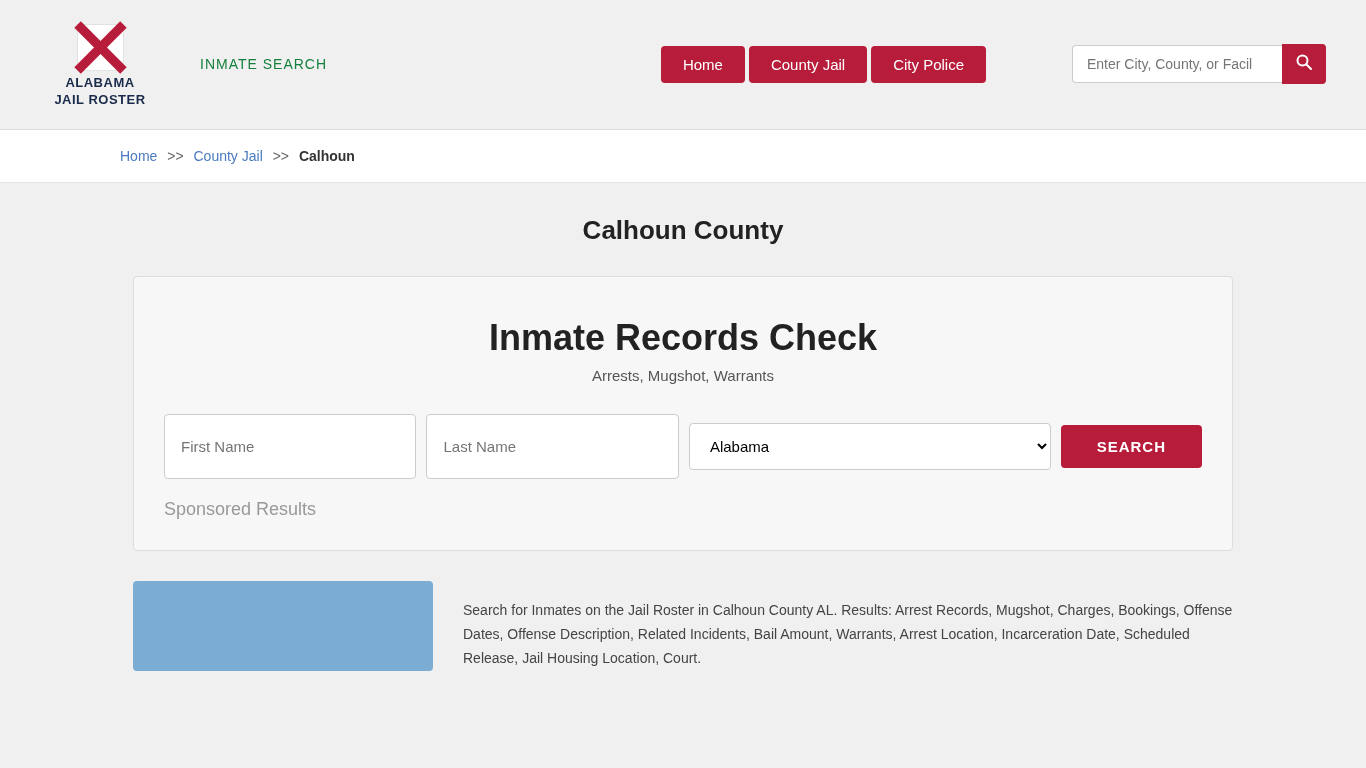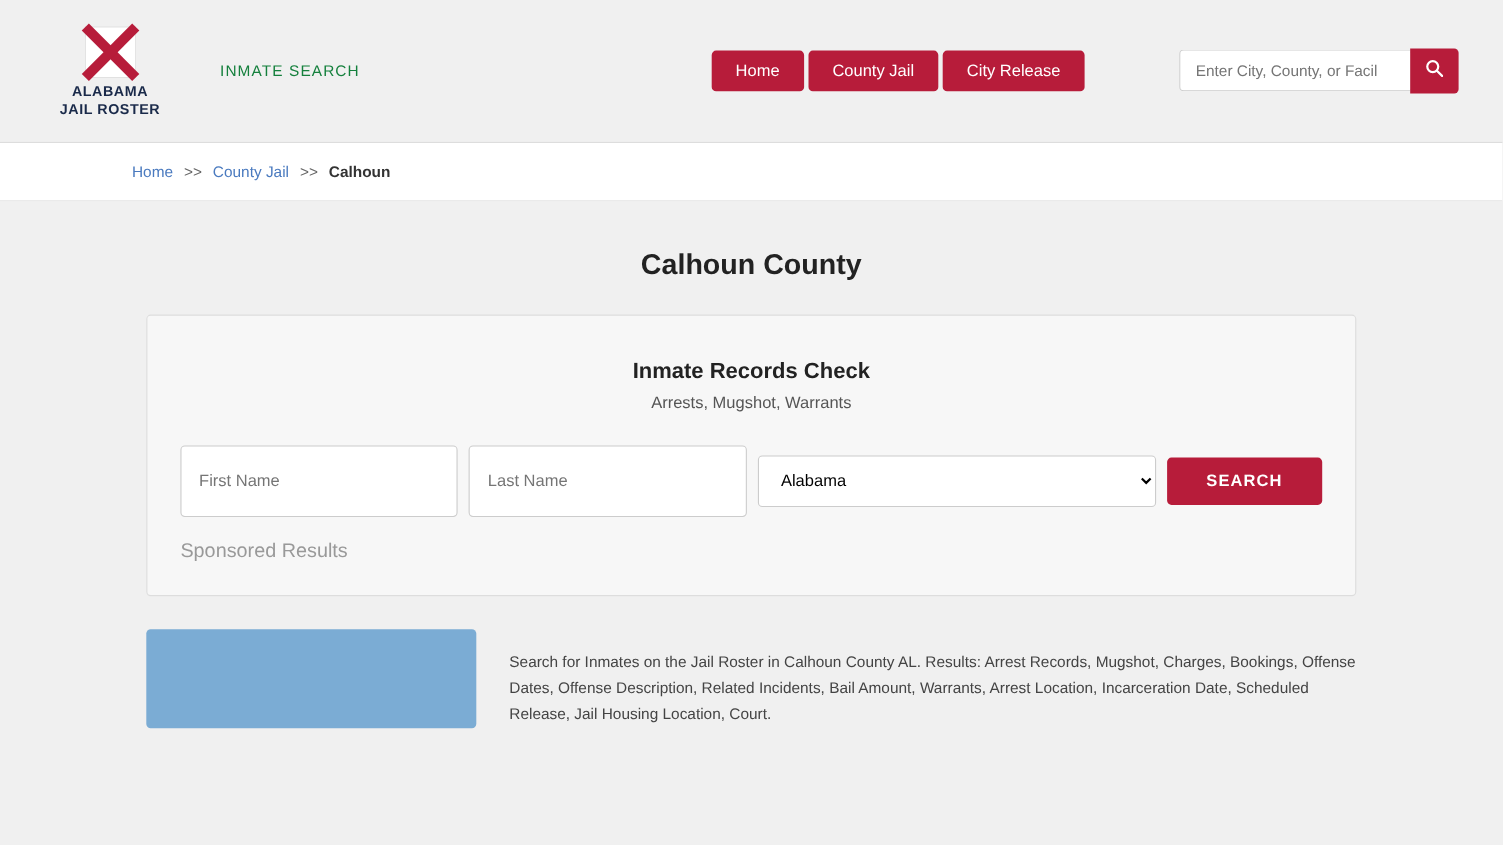--- a/index.html
+++ b/index.html
@@ -95,42 +95,42 @@
     .breadcrumb a {
       color: #4a7abf;
       text-decoration: none;
     }
     .breadcrumb .sep { color: #666; margin: 0 6px; }
     .breadcrumb .current { font-weight: bold; color: #333; }
 
     
     .main {
       max-width: 1140px;
-      margin: 12px auto;
+      margin: 2px auto;
       padding: 30px 20px;
     }
     .page-title {
       text-align: center;
       font-size: 26px;
       font-weight: bold;
       color: #222;
       margin-bottom: 30px;
     }
 
     
     .records-box {
       background: #f7f7f7;
       border: 1px solid #ddd;
       border-radius: 4px;
       padding: 40px 30px 30px;
       margin-bottom: 30px;
     }
     .records-title {
       text-align: center;
-      font-size: 20px;
+      font-size: 36px;
       font-weight: bold;
       color: #222;
       margin-bottom: 8px;
     }
     .records-subtitle {
       text-align: center;
       font-size: 15px;
       color: #555;
       margin-bottom: 30px;
     }
@@ -220,21 +220,21 @@
       <span>ALABAMA</span><br>
       <span>JAIL ROSTER</span>
     </div>
   </div>
 
   <span class="inmate-search-label">INMATE SEARCH</span>
 
   <nav class="nav-links">
     <button class="nav-btn nav-btn-home">Home</button>
     <button class="nav-btn nav-btn-county">County Jail</button>
-    <button class="nav-btn nav-btn-city">City Release</button>
+    <button class="nav-btn nav-btn-city">City Police</button>
   </nav>
 
   <div class="search-area">
     <input class="search-input" type="text" placeholder="Enter City, County, or Facil" style="">
     <button class="search-btn">
       <svg width="16" height="16" viewBox="0 0 16 16" fill="white">
         <circle cx="6.5" cy="6.5" r="5" fill="none" stroke="white" stroke-width="2"></circle>
         <line x1="10.5" y1="10.5" x2="15" y2="15" stroke="white" stroke-width="2" stroke-linecap="round"></line>
       </svg>
     </button>

